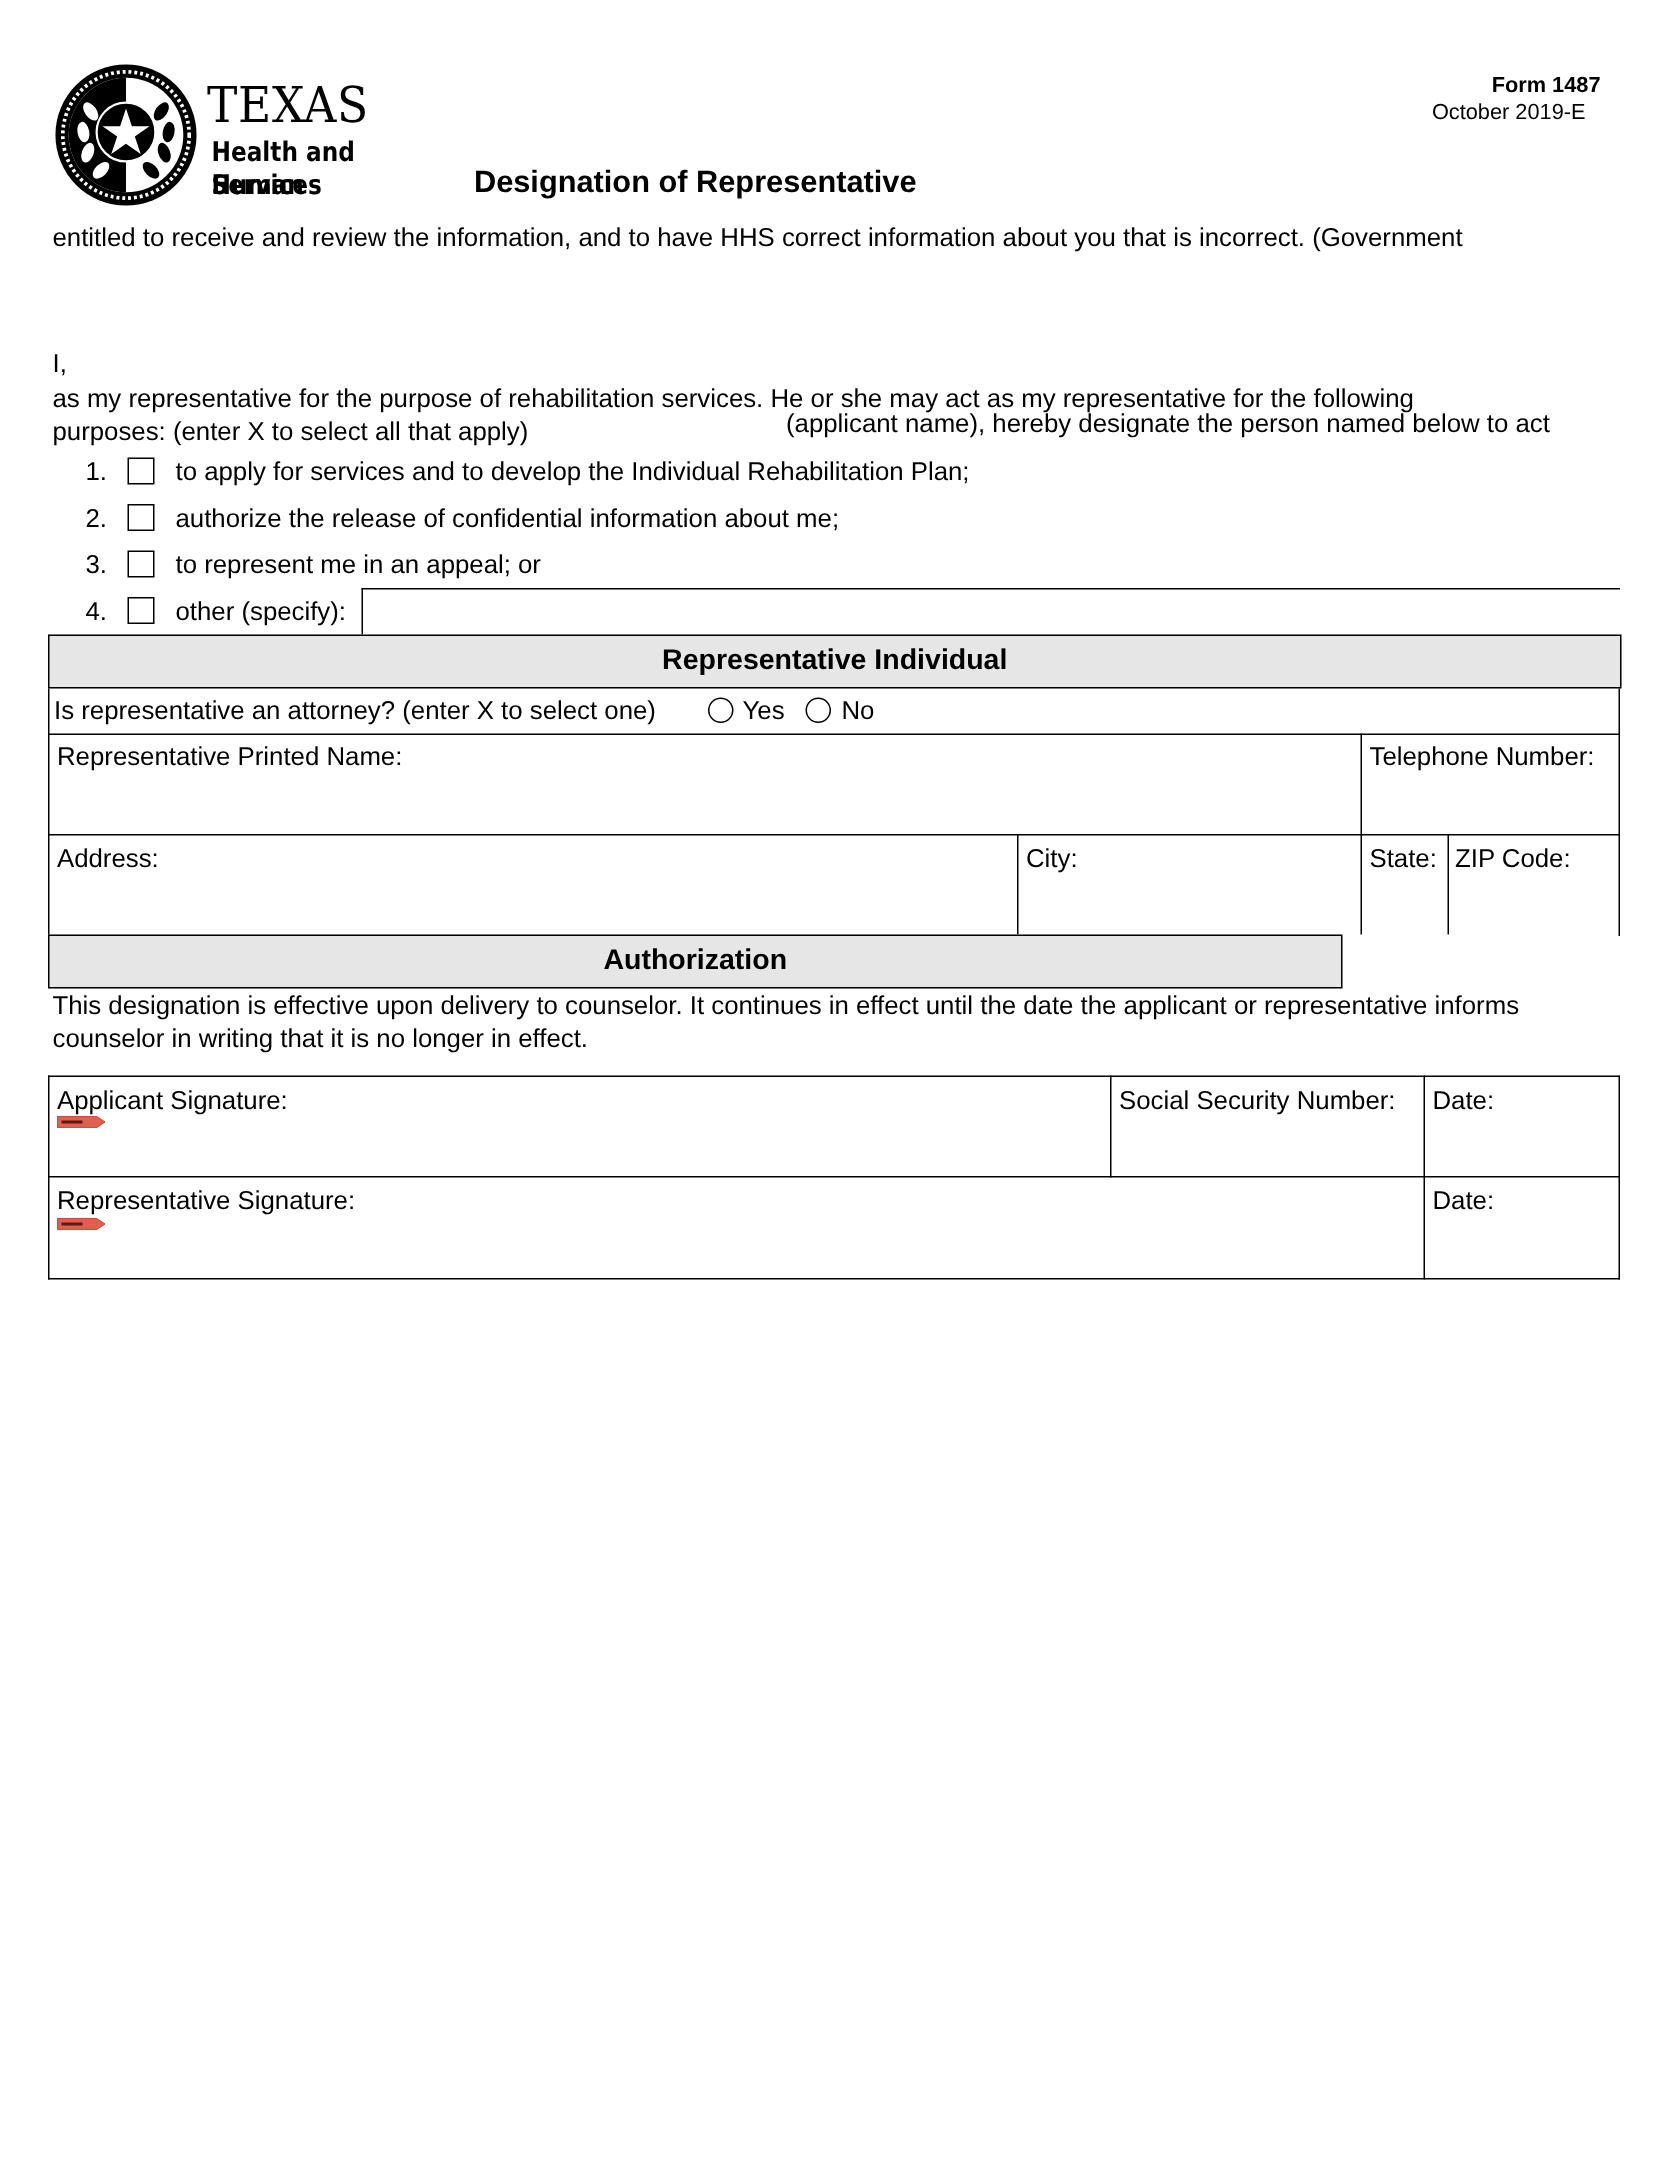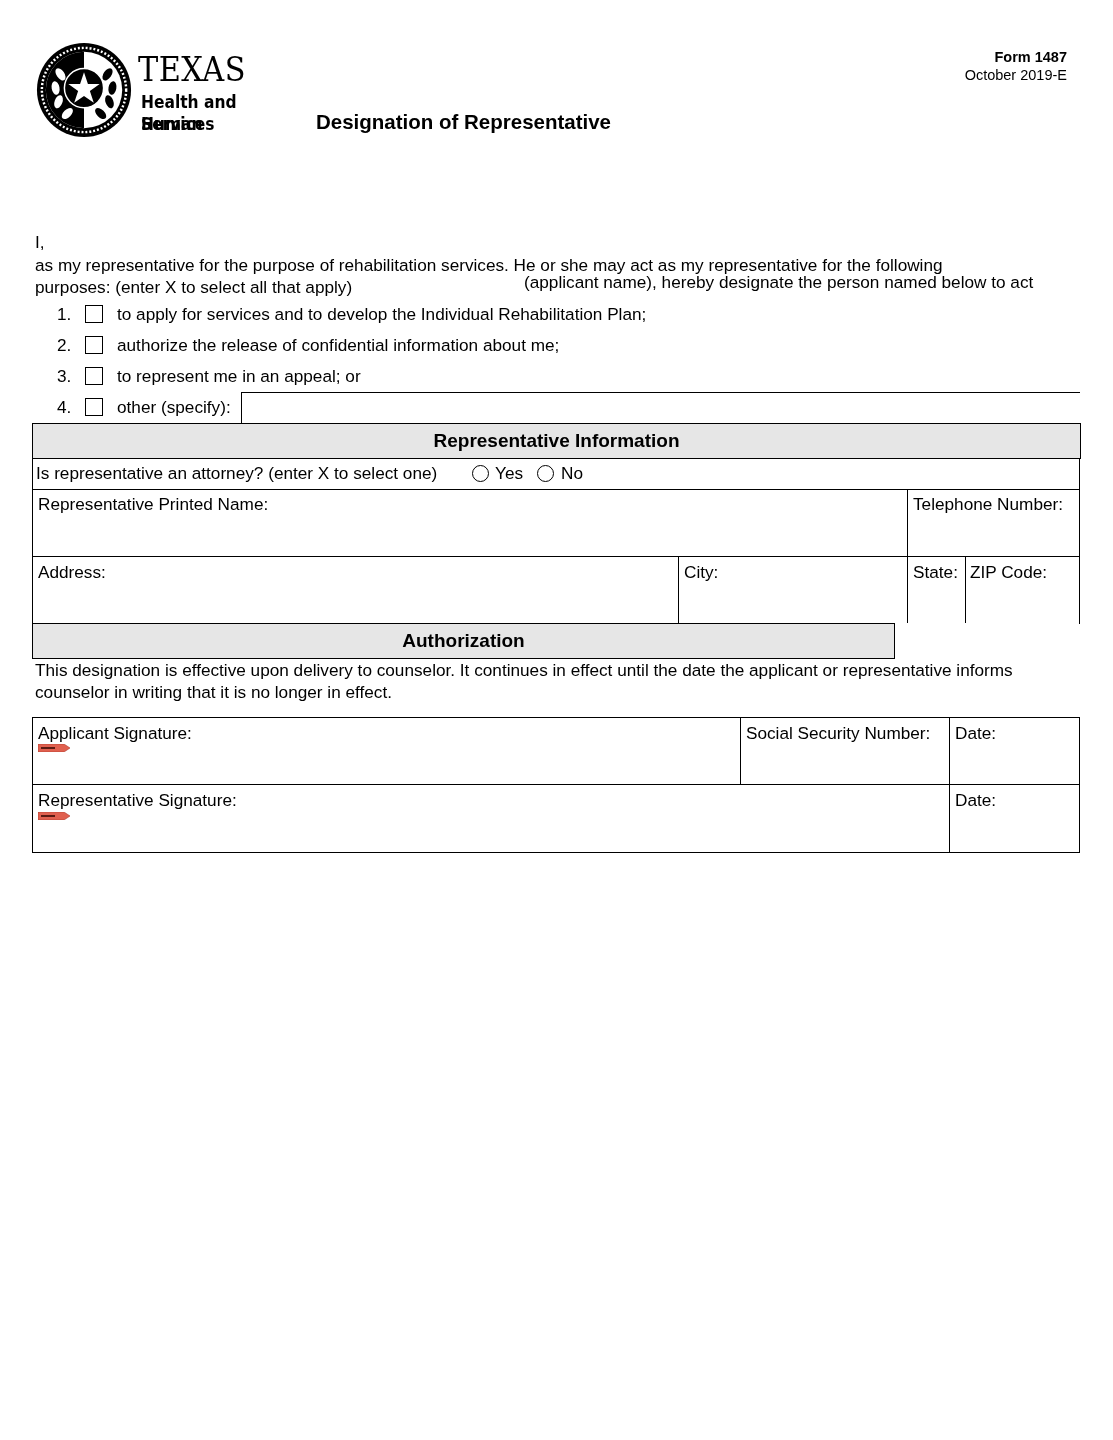--- a/index.html
+++ b/index.html
@@ -5,21 +5,21 @@
     html, body { margin:0; padding:0; background:#ffffff; }
     body { width:1113px; height:1440px; position:relative; font-family:"Liberation Sans", sans-serif; color:#000; overflow:hidden; }
     .abs { position:absolute; }
     .txt { font-size:17.2px; line-height:22px; white-space:nowrap; }
     
     .logo { left:35px; top:41px; width:260px; height:100px; }
     .seal { left:0; top:0; width:98px; height:98px; }
     .brand-texas { left:103px; top:11px; font-family:"DejaVu Serif", serif; font-size:33px; line-height:36px; letter-spacing:0.5px; transform:scaleX(0.92); transform-origin:left; }
     .brand-sub { left:106px; font-family:"DejaVu Sans", sans-serif; font-weight:bold; font-size:18px; line-height:22px; transform:scaleX(0.86); transform-origin:left; }
     .form-num { right:46px; top:46px; font-size:14.5px; font-weight:bold; text-align:right; }
-    .form-date { right:46px; top:64px; font-size:14.5px; text-align:left; }
+    .form-date { right:56px; top:64px; font-size:14.5px; text-align:left; }
     .title { left:0; width:927px; top:111px; text-align:center; font-size:20.5px; font-weight:bold; }
     .intro p { margin:0; }
     .checkbox { width:18px; height:18px; border:1px solid #000; box-sizing:border-box; background:#fff; }
     .specify-box { left:241px; top:392px; width:839px; height:31px; border-left:1px solid #000; border-top:1px solid #000; box-sizing:border-box; }
     .tbl-line-h { height:1px; background:#000; }
     .tbl-line-v { width:1px; background:#000; }
     .section-head { background:#e6e6e6; border:1px solid #000; box-sizing:border-box; text-align:center; font-weight:bold; font-size:19px; }
     .radio { width:17px; height:17px; border:1.3px solid #000; border-radius:50%; box-sizing:border-box; }
     .sign-tag { width:32px; height:8px; }
     .field { background:transparent; border:none; outline:none; }
@@ -51,20 +51,21 @@
   <div class="abs brand-texas">TEXAS</div>
   <div class="abs brand-sub" style="top:50px;">Health and Human</div>
   <div class="abs brand-sub" style="top:72px;">Services</div>
 </div>
 
 <div class="abs form-num txt">Form 1487</div>
 <div class="abs form-date txt">October 2019-E</div>
 <div class="abs title txt">Designation of Representative</div>
 
 <div class="abs intro" style="left:35px; top:147px;">
+  <p class="txt">entitled to receive and review the information, and to have HHS correct information about you that is incorrect. (Government</p>
 </div>
 
 <div class="abs txt" style="left:35px; top:231px;">I,</div>
 <input class="abs field txt" style="left: 52px; top: 229px; width: 465px; height: 24px;" value="">
 <div class="abs txt" style="left:524px; top:231px;margin-top:40px;">(applicant name), hereby designate the person named below to act</div>
 <div class="abs txt" style="left:35px; top:254px;">as my representative for the purpose of rehabilitation services. He or she may act as my representative for the following</div>
 <div class="abs txt" style="left:35px; top:276px;">purposes: (enter X to select all that apply)</div>
 
 <div class="abs txt" style="left:57px; top:303px;">1.</div>
 <div class="abs checkbox" style="left:85px; top:305px;"></div>
@@ -77,21 +78,21 @@
 <div class="abs txt" style="left:57px; top:365px;">3.</div>
 <div class="abs checkbox" style="left:85px; top:367px;"></div>
 <div class="abs txt" style="left:117px; top:365px;text-align:center;">to represent me in an appeal; or</div>
 
 <div class="abs txt" style="left:57px; top:396px;">4.</div>
 <div class="abs checkbox" style="left:85px; top:398px;"></div>
 <div class="abs txt" style="left:117px; top:396px;">other (specify):</div>
 <div class="abs specify-box"></div>
 <input class="abs field txt" style="left: 246px; top: 396px; width: 830px; height: 24px;" value="">
 
-<div class="abs section-head" style="left:32px; top:423px; width:1049px; height:36px; line-height:33px;">Representative Information</div>
+<div class="abs section-head" style="left:32px; top:423px; width:1049px; height:36px; line-height:33px;">Representative Individual</div>
 
 <div class="abs tbl-line-v" style="left:32px; top:459px; height:165px;"></div>
 <div class="abs tbl-line-v" style="left:1079px; top:459px; height:165px;"></div>
 <div class="abs tbl-line-h" style="left:32px; top:489px; width:1048px;"></div>
 <div class="abs tbl-line-h" style="left:32px; top:556px; width:1048px;"></div>
 <div class="abs tbl-line-v" style="left:907px; top:489px; height:134px;"></div>
 <div class="abs tbl-line-v" style="left:678px; top:556px; height:67px;"></div>
 <div class="abs tbl-line-v" style="left:965px; top:556px; height:67px;"></div>
 
 <div class="abs txt" style="left:36px; top:462px;">Is representative an attorney? (enter X to select one)</div>

